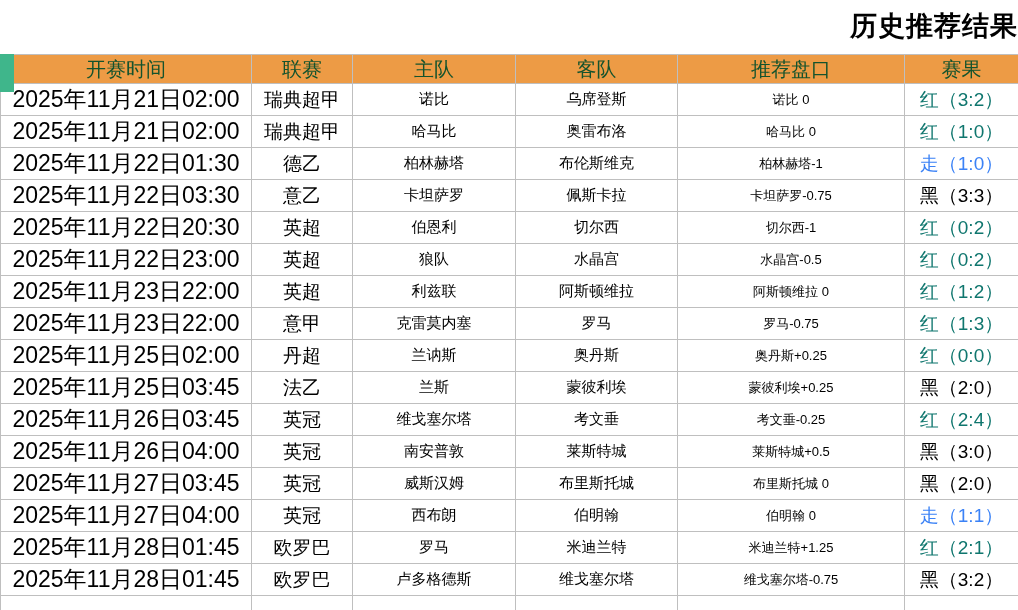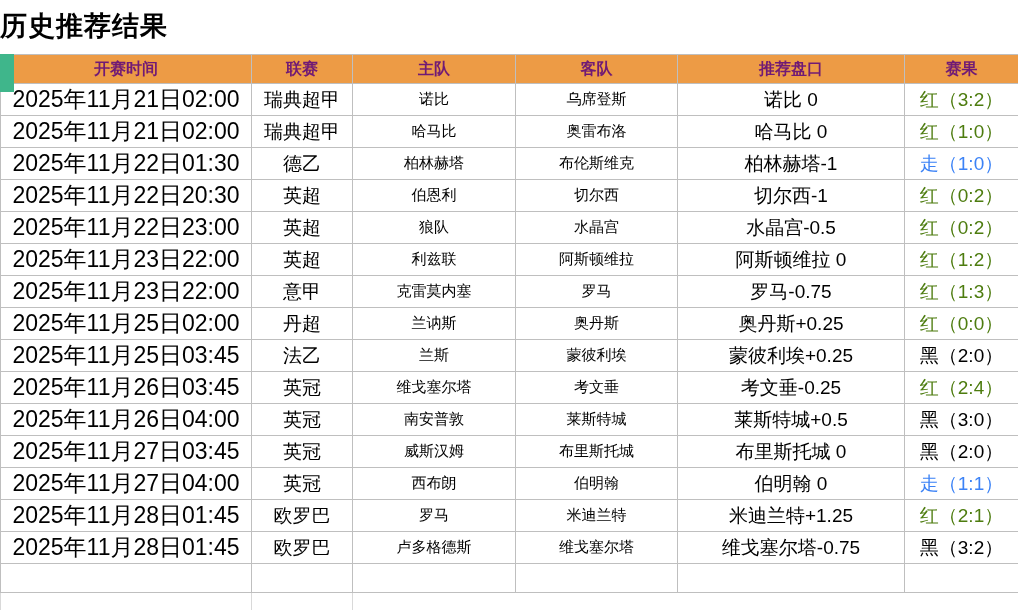--- a/index.html
+++ b/index.html
@@ -8,21 +8,21 @@
     background: #ffffff;
   }
   body {
     width: 1018px;
     height: 610px;
     font-family: "Liberation Sans", sans-serif;
     overflow: hidden;
     position: relative;
   }
   .page-title {
-    text-align: left;
+    text-align: right;
     font-size: 27px;
     font-weight: bold;
     color: #000000;
     padding: 8px 0 10px 0;
     letter-spacing: 1px;
   }
   .sheet {
     position: relative;
     width: 1018px;
   }
@@ -37,41 +37,41 @@
     border: 1px solid #bfbfbf;
     padding: 0;
     height: 28px;
     text-align: center;
     vertical-align: middle;
     white-space: nowrap;
     overflow: hidden;
   }
   thead th {
     background: #ED9B45;
-    font-weight: bold;
-    font-size: 16px;
+    font-weight: normal;
+    font-size: 20px;
     height: 36px;
     border: 1px solid #c77f33;
-    color: #701a75;
+    color: #14532d;
   }
   
   col.c0 { width: 251px; }
   col.c1 { width: 101px; }
   col.c2 { width: 163px; }
   col.c3 { width: 162px; }
   col.c4 { width: 227px; }
   col.c5 { width: 114px; }
 
   td.time { font-size: 23px; }
   td.league { font-size: 19px; }
   td.team { font-size: 15px; }
-  td.handicap { font-size: 19px; }
+  td.handicap { font-size: 13px; }
   td.result { font-size: 19px; }
 
-  .res-red { color: #4d7c0f; }
+  .res-red { color: #0f766e; }
   .res-black { color: #000000; }
   .res-orange { color: #3b82f6; }
 
   .green-tab {
     position: absolute;
     left: 0;
     top: 0;
     width: 14px;
     height: 38px;
     background: #3fb68b;
@@ -146,20 +146,28 @@
         </tr>
         <tr>
           <td class="time">2025年11月22日01:30</td>
           <td class="league">德乙</td>
           <td class="team">柏林赫塔</td>
           <td class="team">布伦斯维克</td>
           <td class="handicap">柏林赫塔-1</td>
           <td class="result res-orange">走（1:0）</td>
         </tr>
         <tr>
+          <td class="time">2025年11月22日03:30</td>
+          <td class="league">意乙</td>
+          <td class="team">卡坦萨罗</td>
+          <td class="team">佩斯卡拉</td>
+          <td class="handicap">卡坦萨罗-0.75</td>
+          <td class="result res-black">黑（3:3）</td>
+        </tr>
+        <tr>
           <td class="time">2025年11月22日20:30</td>
           <td class="league">英超</td>
           <td class="team">伯恩利</td>
           <td class="team">切尔西</td>
           <td class="handicap">切尔西-1</td>
           <td class="result res-red">红（0:2）</td>
         </tr>
         <tr>
           <td class="time">2025年11月22日23:00</td>
           <td class="league">英超</td>

